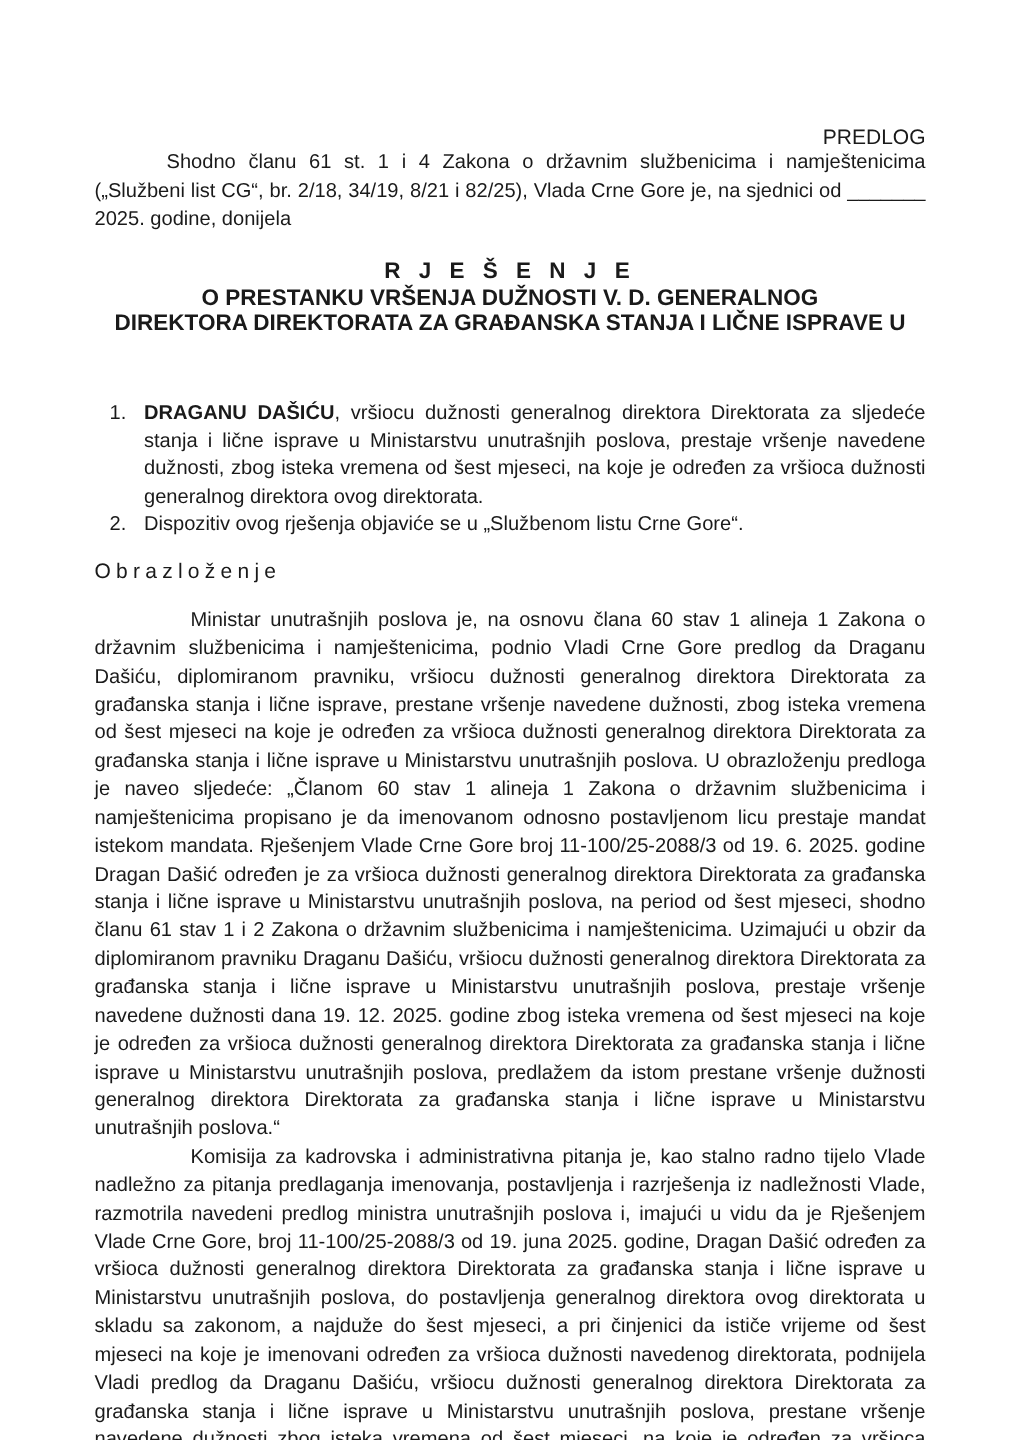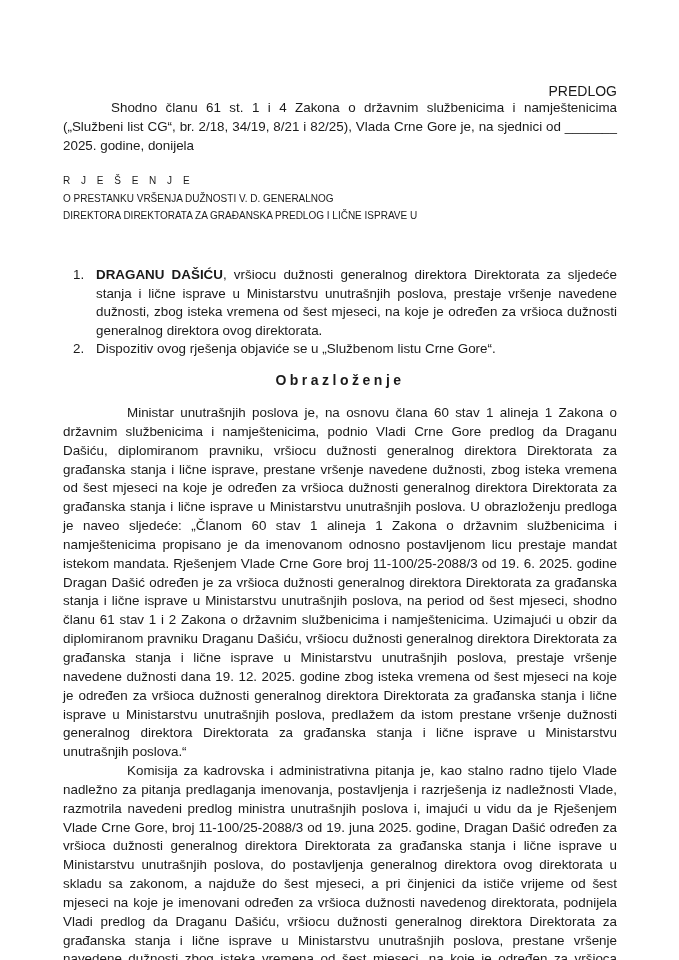--- a/index.html
+++ b/index.html
@@ -2,42 +2,42 @@
 <html><head>
 <meta charset="utf-8">
 <style>
   html, body { margin:0; padding:0; background:#ffffff; }
   body { width:679px; height:960px; overflow:hidden; position:relative;
          font-family:"Liberation Sans", sans-serif; color:#1a1a1a; font-size:13.4px; }
   .page { position:absolute; left:63px; top:0; width:554px; }
   .predlog { position:absolute; top:83px; right:0; font-weight:normal; font-size:14px; }
   .intro { position:absolute; top:98px; left:0; width:554px; line-height:19px; text-align:justify; }
   .intro .ind { display:inline-block; width:48px; }
-  .title { position:absolute; top:172px; left:0; width:554px; text-align:left; font-weight:normal; line-height:17.5px; font-size:10px; }
+  .title { position:absolute; top:172px; left:0; width:554px; text-align:center; font-weight:bold; line-height:17.5px; font-size:15px; }
   .title .sp { letter-spacing:4px; }
   .list { position:absolute; top:266px; left:10px; width:544px; line-height:18.5px; }
   .li { display:flex; }
   .li .num { width:23px; flex:none; }
   .li .txt { flex:1; text-align:justify; }
-  .sub { position:absolute; top:372px; left:0; width:554px; text-align:center; font-weight:bold; letter-spacing:3.5px; font-size:14px; }
+  .sub { position:absolute; top:372px; left:0; width:554px; font-weight:normal; letter-spacing:3.5px; font-size:14px; }
   .body { position:absolute; top:404px; left:0; width:554px; line-height:18.85px; text-align:justify; }
   .body p { margin:0; text-indent:64px; }
 </style>
 </head>
 <body>
 
 <div class="page">
   <div class="predlog">PREDLOG</div>
 
   <div class="intro"><span class="ind"></span><span>Shodno članu 61 st. 1 i 4 Zakona o državnim službenicima i namještenicima („Službeni list CG“, br. 2/18, 34/19, 8/21 i 82/25), Vlada Crne Gore je, na sjednici od _______ 2025. godine, donijela</span></div>
 
   <div class="title">
     <div class="sp">R J E Š E N J E</div>
     <div>O PRESTANKU VRŠENJA DUŽNOSTI V. D. GENERALNOG</div>
-    <div>DIREKTORA DIREKTORATA ZA GRAĐANSKA PREDLOG I LIČNE ISPRAVE U</div>
+    <div>DIREKTORA DIREKTORATA ZA GRAĐANSKA STANJA I LIČNE ISPRAVE U</div>
   </div>
 
   <div class="list">
     <div class="li">
       <span class="num">1.</span>
       <span class="txt"><b>DRAGANU DAŠIĆU</b><span>, vršiocu dužnosti generalnog direktora Direktorata za sljedeće stanja i lične isprave u Ministarstvu unutrašnjih poslova, prestaje vršenje navedene dužnosti, zbog isteka vremena od šest mjeseci, na koje je određen za vršioca dužnosti generalnog direktora ovog direktorata.</span></span>
     </div>
     <div class="li">
       <span class="num">2.</span>
       <span class="txt">Dispozitiv ovog rješenja objaviće se u „Službenom listu Crne Gore“.</span>

